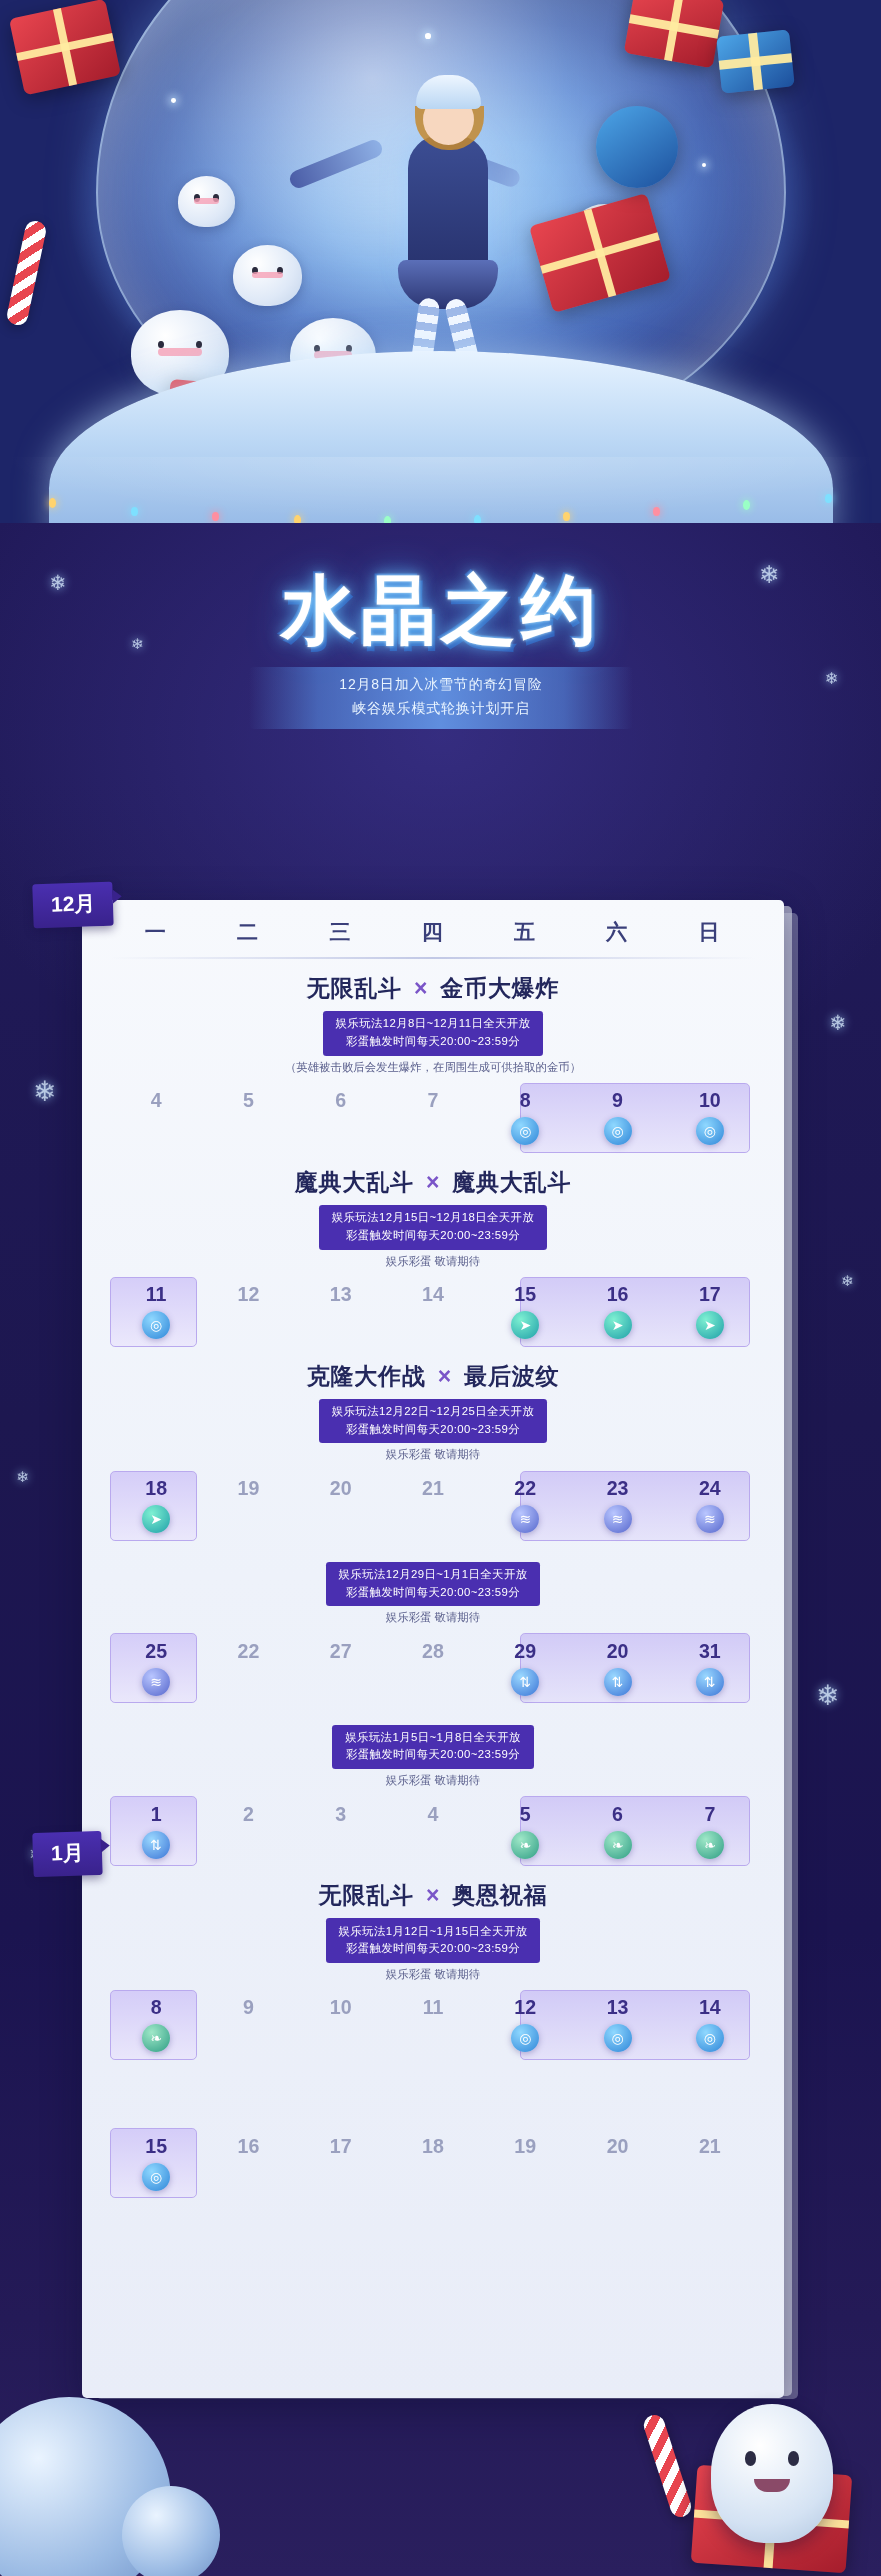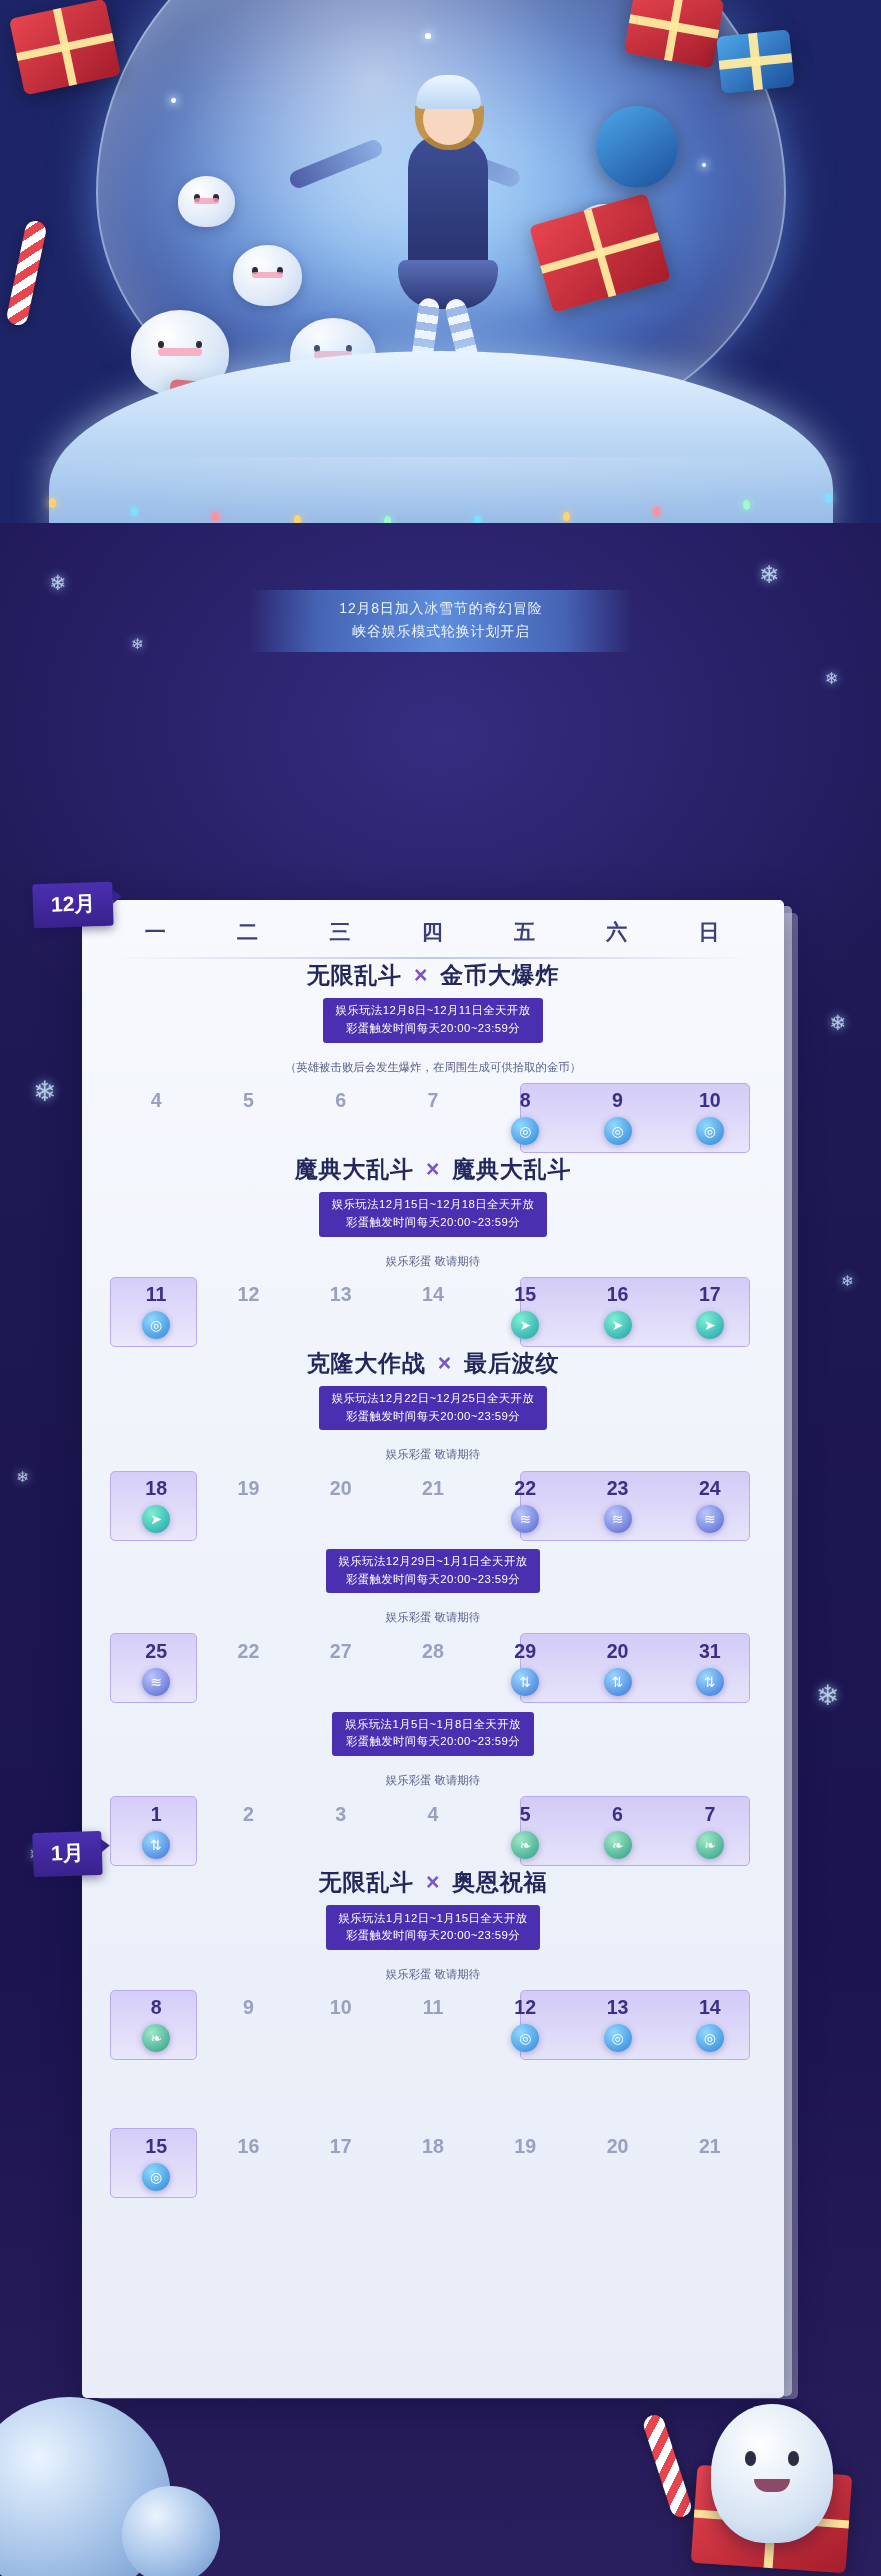--- a/index.html
+++ b/index.html
@@ -183,32 +183,32 @@
   #tag-jan { top:1832px; }
 
   .weekdays {
     display:flex; padding:18px 28px 3.3px;
   }
   .weekdays div {
     flex:1; text-align:center; color:#3a3f7a; font-size:21px; font-weight:bold; letter-spacing:1.6px;
   }
   .divider { height:1.6px; margin:8.2px 28px 0; background:linear-gradient(90deg,rgba(150,160,210,0),rgba(150,160,210,0.55),rgba(150,160,210,0)); }
 
-  .block { padding:1px 28px 0; }
+  .block { padding:14px 28px 0; }
   .block-head { text-align:center; }
   .block-title {
     font-size:23px; font-weight:bold; color:#23275c; letter-spacing:0.8px;
   }
   .block-title .x { color:#7a55c8; margin:0 4.9px; }
   .pill {
     display:inline-block; margin-top:7.3px;
     background:#4a2fb0; color:#fff; font-size:11.4px; line-height:1.55;
     padding:4.1px 13px 4.9px; border-radius:3.3px; letter-spacing:0.4px;
   }
-  .note { margin-top:17px; font-size:11.4px; color:#5a5f8c; }
+  .note { margin-top:4px; font-size:11.4px; color:#5a5f8c; }
 
   .week { display:flex; margin-top:8.2px; position:relative; }
   .day {
     flex:1; height:70px; position:relative; display:flex; flex-direction:column;
     align-items:center; justify-content:flex-start; padding-top:6.5px;
   }
   .daynum { font-size:19.6px; color:#9aa0bf; font-weight:bold; }
   .day.active .daynum { color:#3b2f86; }
   .hl {
     position:absolute; top:0; height:70px; border-radius:4.9px;
@@ -349,20 +349,21 @@
   <div class="snowflake" style="left:825px;top:670px;font-size:16.3px;">❄</div>
   <div class="snowflake" style="left:33px;top:1078px;font-size:28px;">❄</div>
   <div class="snowflake" style="left:829px;top:1012px;font-size:21px;">❄</div>
   <div class="snowflake" style="left:816px;top:1682px;font-size:28px;">❄</div>
   <div class="snowflake" style="left:29px;top:1845px;font-size:19.6px;">❄</div>
   <div class="snowflake" style="left:841px;top:1274px;font-size:14.7px;">❄</div>
   <div class="snowflake" style="left:16.3px;top:1470px;font-size:14.7px;">❄</div>
 
   <div class="title-block">
     <div class="title-main">
+      <span>水晶之约</span>
     </div>
     <div class="title-sub-bar">
       <div>12月8日加入冰雪节的奇幻冒险</div>
       <div>峡谷娱乐模式轮换计划开启</div>
     </div>
   </div>
 
   <div class="card-shadow2"></div>
   <div class="card-shadow1"></div>
 

